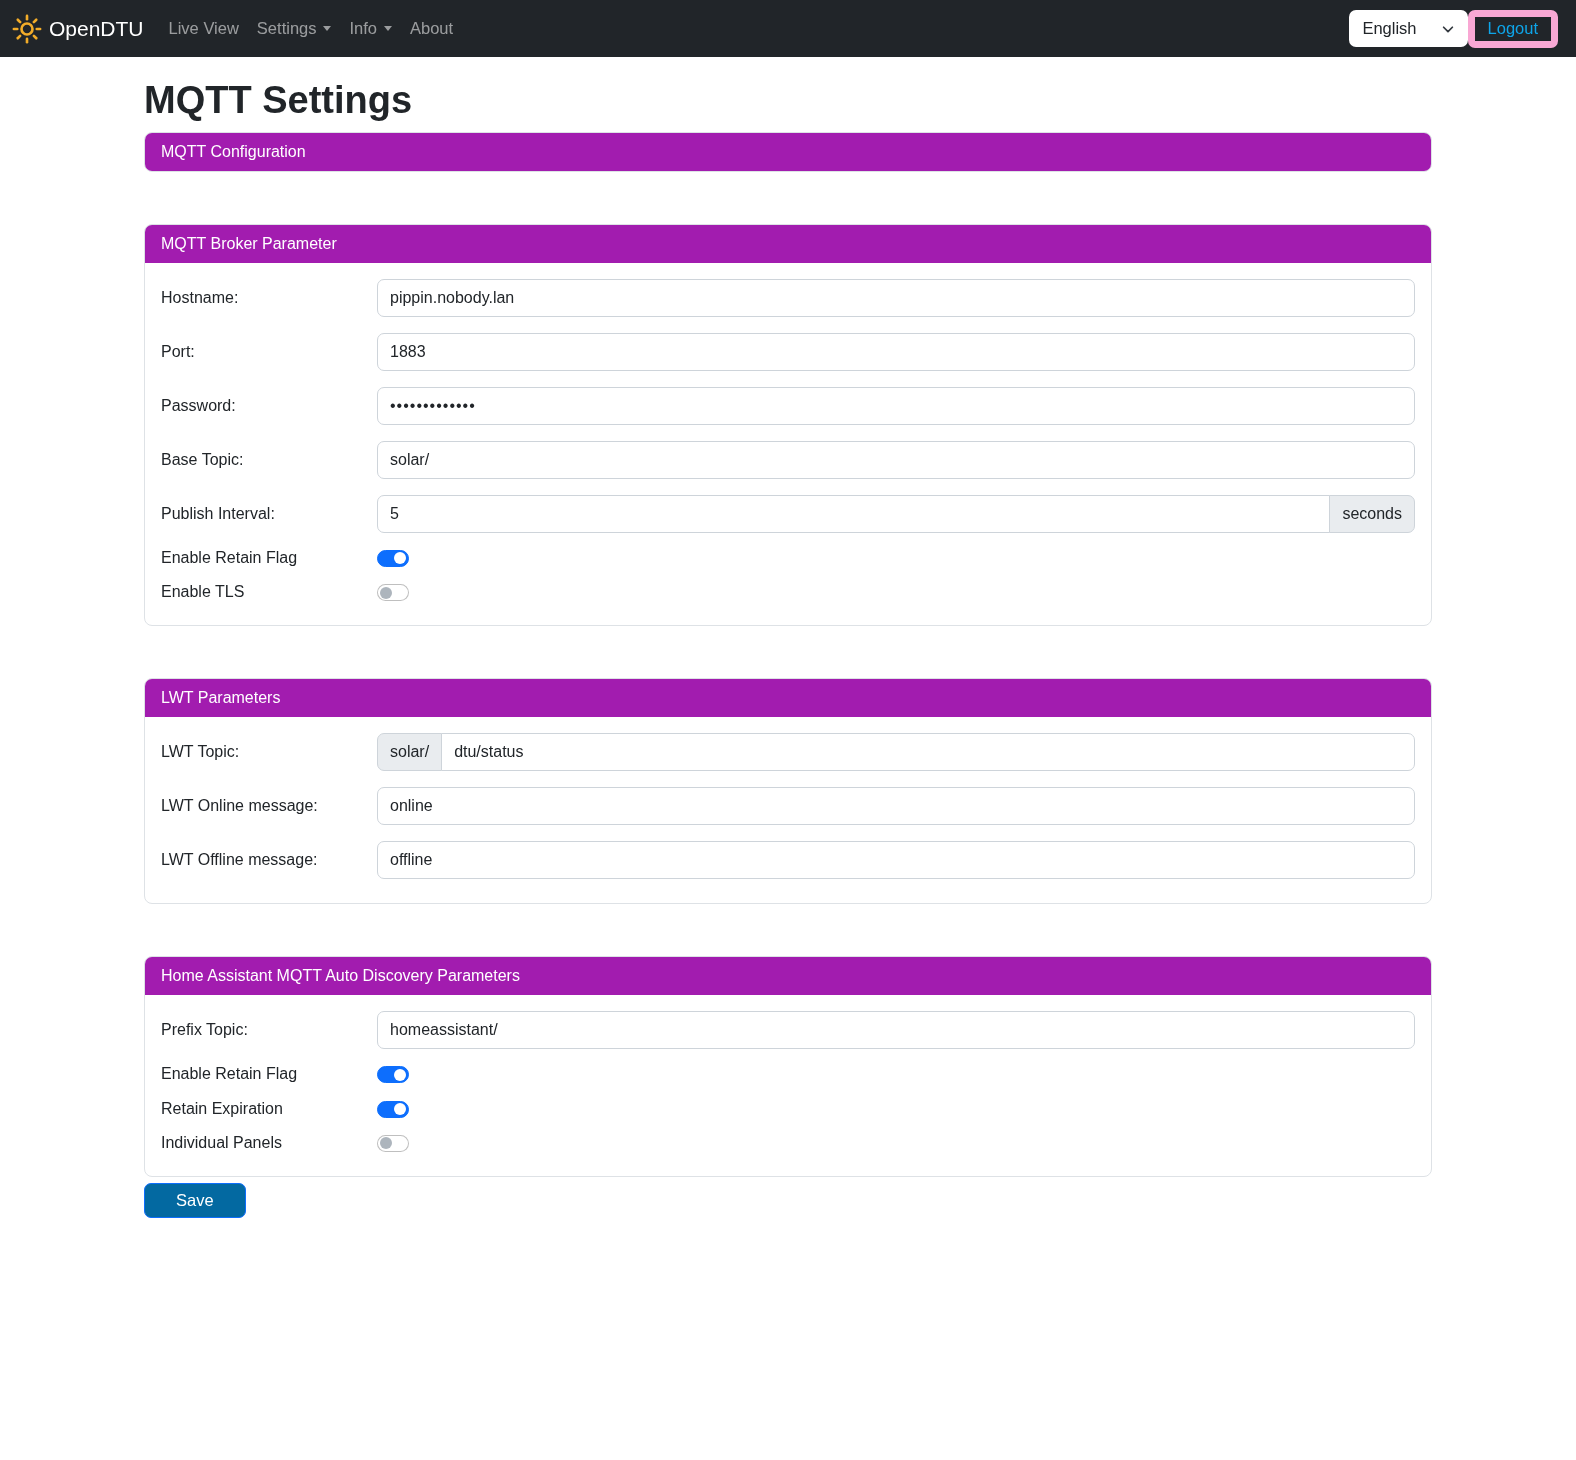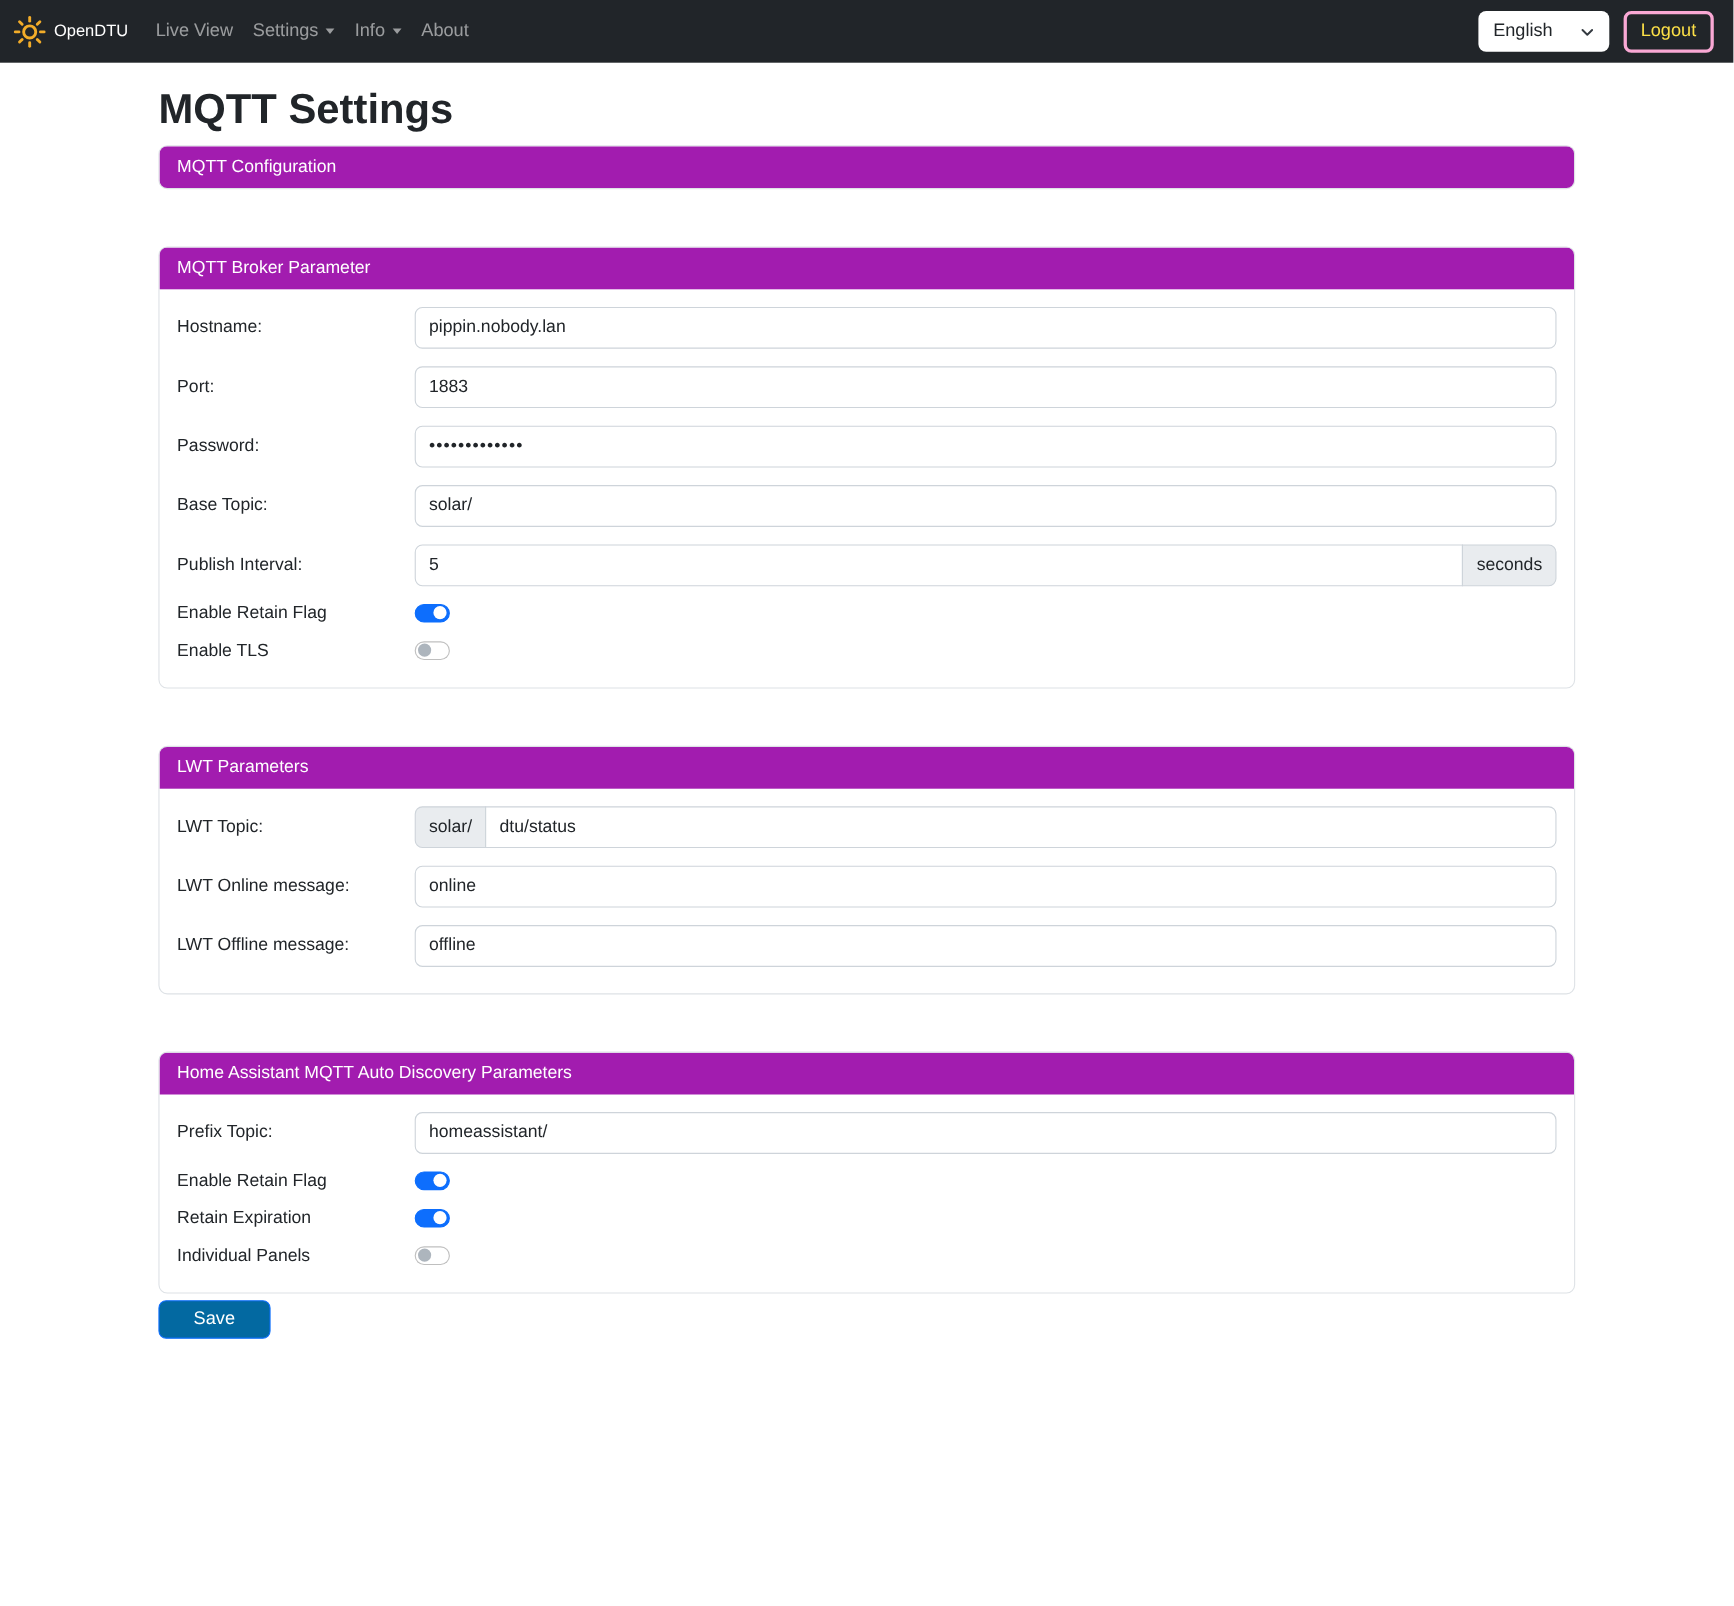--- a/index.html
+++ b/index.html
@@ -11,44 +11,44 @@
   }
 
   
   .navbar {
     height: 57px; background: #212529;
     display: flex; align-items: center;
     padding: 0 18px 0 12px;
   }
   .brand {
     display: flex; align-items: center; gap: 7px;
-    color: #fff; font-size: 15px; font-weight: 500;
+    color: #fff; font-size: 21px; font-weight: 500;
     cursor: pointer;
   }
   .nav-links { display: flex; align-items: center; margin-left: 16px; }
   .nav-link {
     color: rgba(255,255,255,.55);
     padding: 8px 9px; font-size: 16.5px; cursor: pointer;
     display: flex; align-items: center;
   }
   .caret {
     display: inline-block; margin-left: 7px;
     border-top: 5px solid rgba(255,255,255,.55);
     border-left: 4.5px solid transparent;
     border-right: 4.5px solid transparent;
   }
-  .nav-right { margin-left: auto; display: flex; align-items: center; gap: 13px; }
+  .nav-right { margin-left: auto; display: flex; align-items: center; }
   .lang-select {
     background: #fff; border-radius: 7px; height: 37px;
     display: flex; align-items: center; gap: 24px;
     padding: 0 13px; font-size: 16.5px; color: #212529; cursor: pointer;
   }
   .lang-select svg { display: block; }
   .logout-btn {
-    background: transparent; border: 3px solid #f9a8d4; color: #fde047;
+    background: transparent; border: 7px solid #f9a8d4; color: #0ea5e9;
     border-radius: 7px; height: 38px; padding: 0 13px;
     font-size: 16.5px; font-family: inherit; cursor: pointer;
   }
 
   
   .container { width: 1288px; margin: 18px auto; }
   .page-title {
     font-size: 38px; font-weight: 700; color: #212529;
     margin: 21px 0 8px 0; line-height: 1.2;
   }

